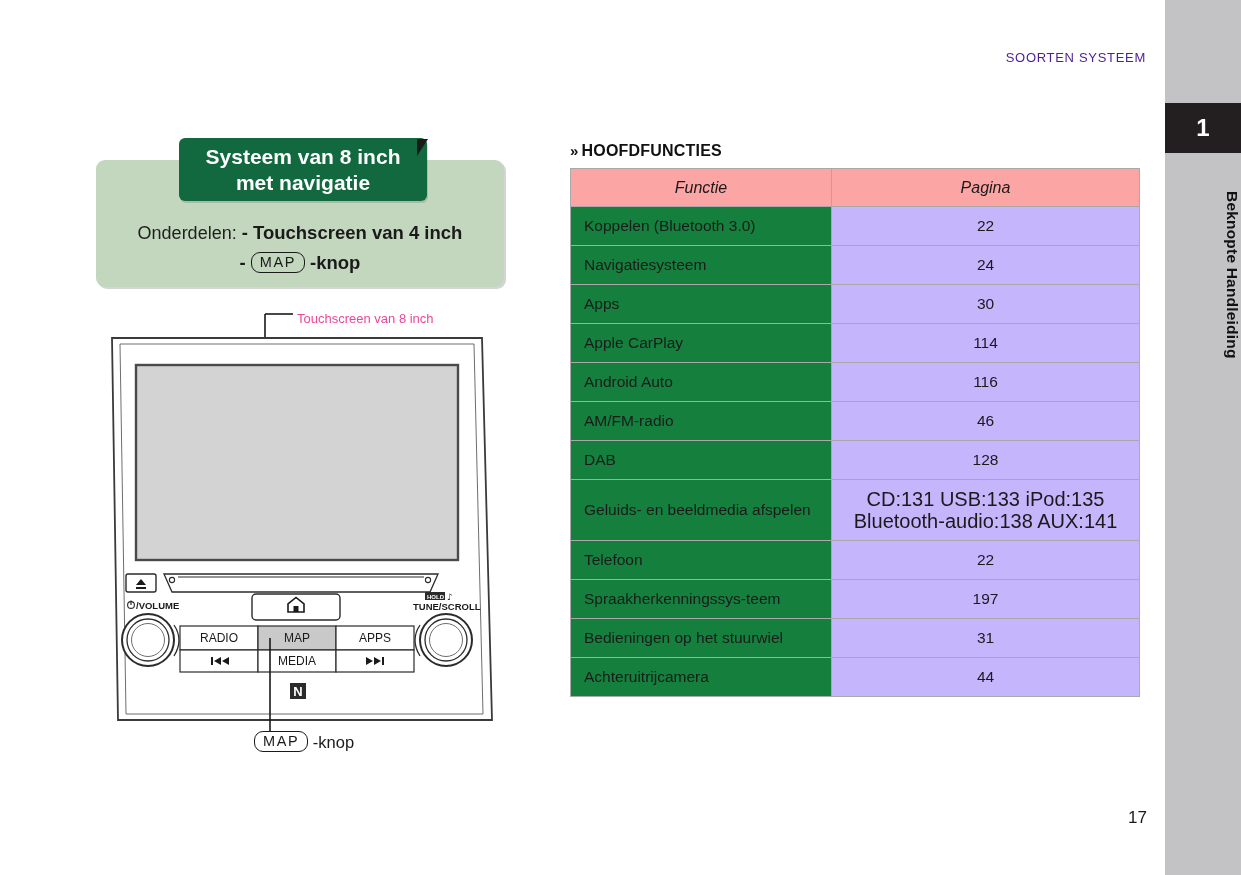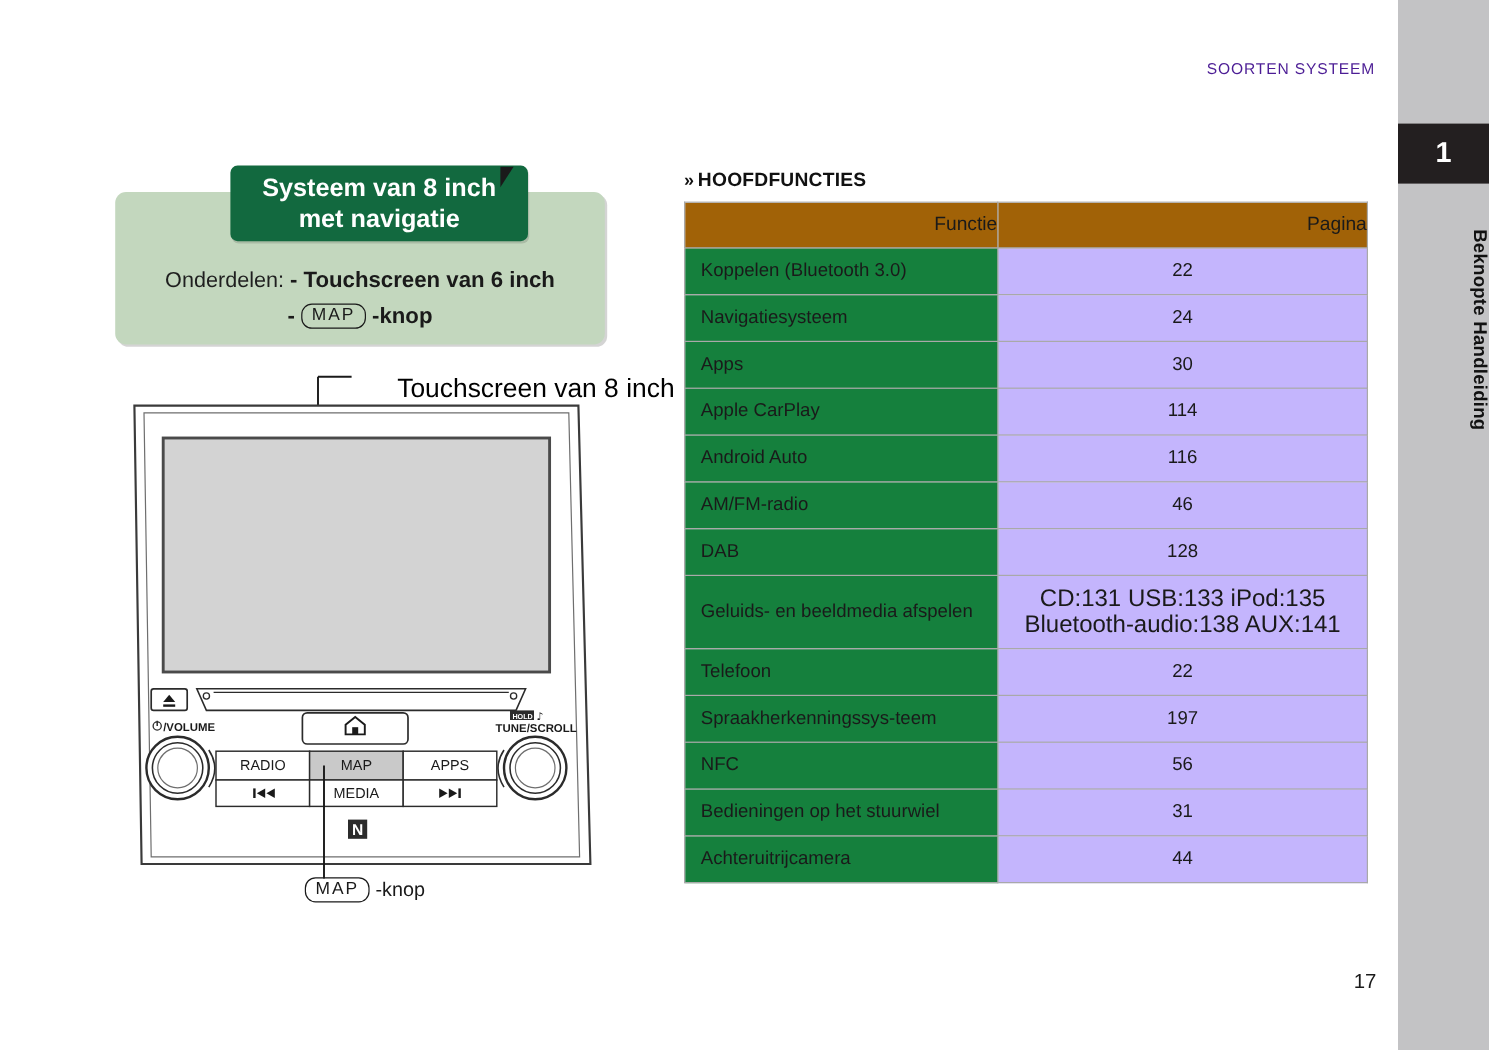--- a/index.html
+++ b/index.html
@@ -80,21 +80,21 @@
     left: 96px;
     top: 160px;
     width: 408px;
     height: 127px;
     background: #c3d7be;
     border-radius: 9px;
     box-shadow: 2px 2px 0 rgba(0,0,0,0.17);
   }
   #callout-banner {
     position: absolute;
-    left: 192px;
+    left: 179px;
     top: 138px;
     width: 248px;
     height: 63px;
     background: #12693f;
     border-radius: 6px;
     color: #ffffff;
     font-size: 21px;
     font-weight: bold;
     line-height: 26px;
     text-align: center;
@@ -140,24 +140,23 @@
     position: absolute;
     left: 100px;
     top: 300px;
     width: 420px;
     height: 470px;
   }
   #touchscreen-label {
     position: absolute;
     left: 297px;
     top: 311px;
-    font-size: 22px;
-    color: #000000;
+    font-size: 13px;
+    color: #ec4899;
     white-space: nowrap;
-    margin-left: 34px;
   }
   #mapknop-label {
     position: absolute;
     left: 254px;
     top: 731px;
     font-size: 16.5px;
     white-space: nowrap;
   }
 
   
@@ -181,26 +180,27 @@
     top: 168px;
     width: 570px;
     border-collapse: collapse;
     font-size: 15.5px;
   }
   #main-table th, #main-table td {
     border: 1px solid #a9a9a9;
     padding: 0;
   }
   #main-table thead th {
-    background: #a16207;
+    background: #fca5a5;
     font-weight: normal;
     font-size: 16px;
     height: 37px;
-    text-align: right;
+    text-align: center;
     color: #1a1a1a;
+    font-style: italic;
   }
   #main-table td.fn {
     background: #15803d;
     width: 247px;
     padding: 8px 0 8px 13px;
     line-height: 22px;
     color: #1a1a1a;
   }
   #main-table td.pg {
     background: #c4b5fd;
@@ -230,21 +230,21 @@
   <span>
     <span>Systeem van 8 inch</span><br>
     <span>met navigatie</span>
   </span>
 </div>
 <div id="callout-banner-fold"></div>
 
 <div id="callout-body">
   <div>
     <span class="lead">Onderdelen:</span>
-    <span class="bold">- Touchscreen van 6 inch</span>
+    <span class="bold">- Touchscreen van 4 inch</span>
   </div>
   <div>
     <span class="bold">-</span>
     <span class="map-chip">MAP</span>
     <span class="bold">-knop</span>
   </div>
 </div>
 
 <div id="touchscreen-label">Touchscreen van 8 inch</div>
 
@@ -388,24 +388,20 @@
       </tr>
       <tr>
         <td class="fn">Telefoon</td>
         <td class="pg">22</td>
       </tr>
       <tr>
         <td class="fn">Spraakherkenningssys-teem</td>
         <td class="pg">197</td>
       </tr>
       <tr>
-        <td class="fn">NFC</td>
-        <td class="pg">56</td>
-      </tr>
-      <tr>
         <td class="fn">Bedieningen op het stuurwiel</td>
         <td class="pg">31</td>
       </tr>
       <tr>
         <td class="fn">Achteruitrijcamera</td>
         <td class="pg">44</td>
       </tr>
     </tbody>
 </table>
 

